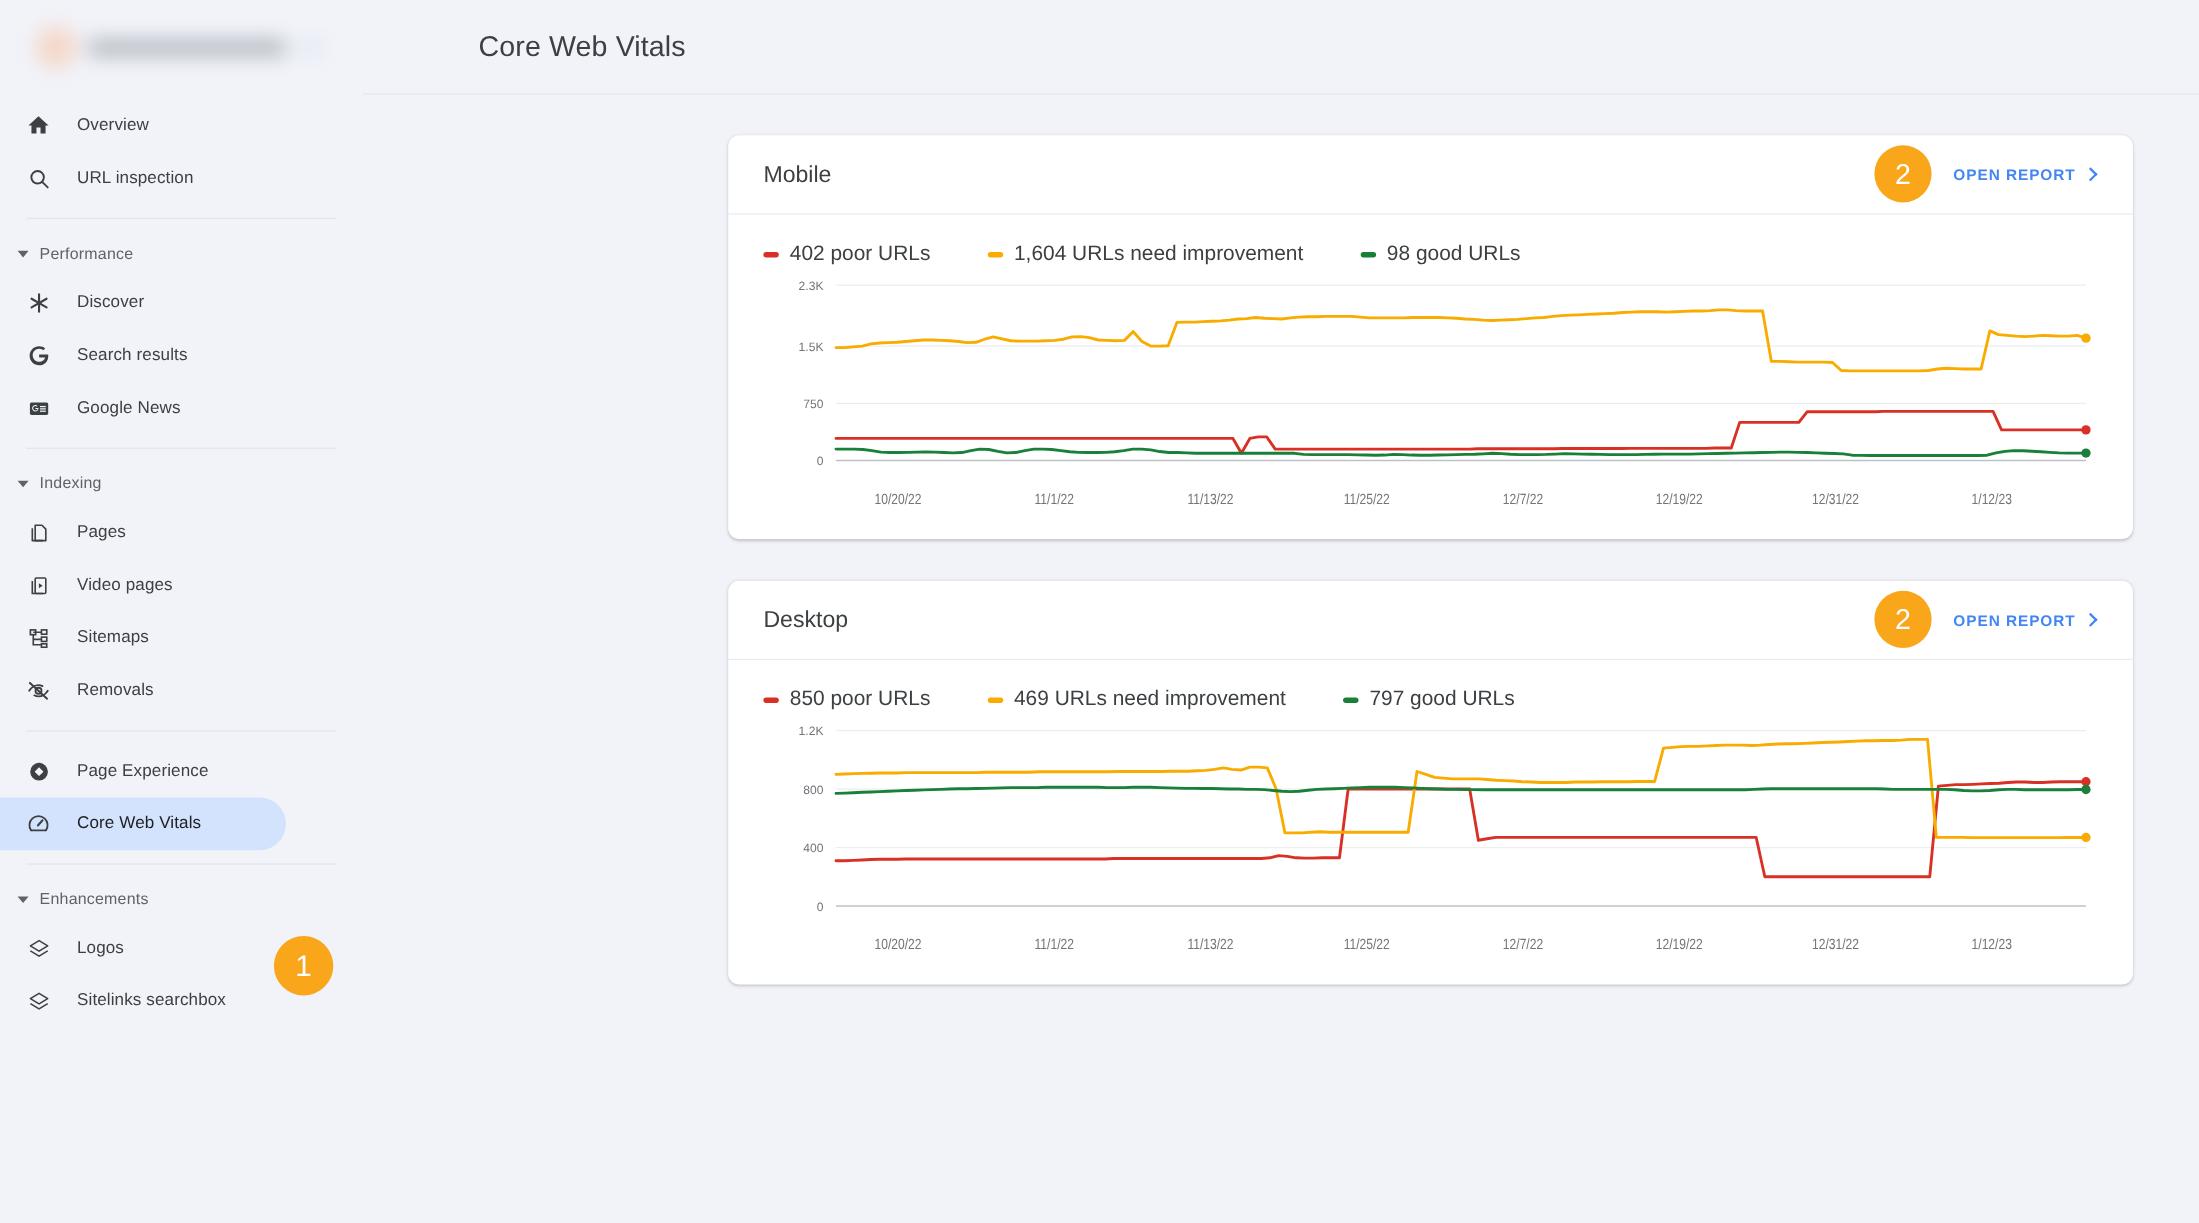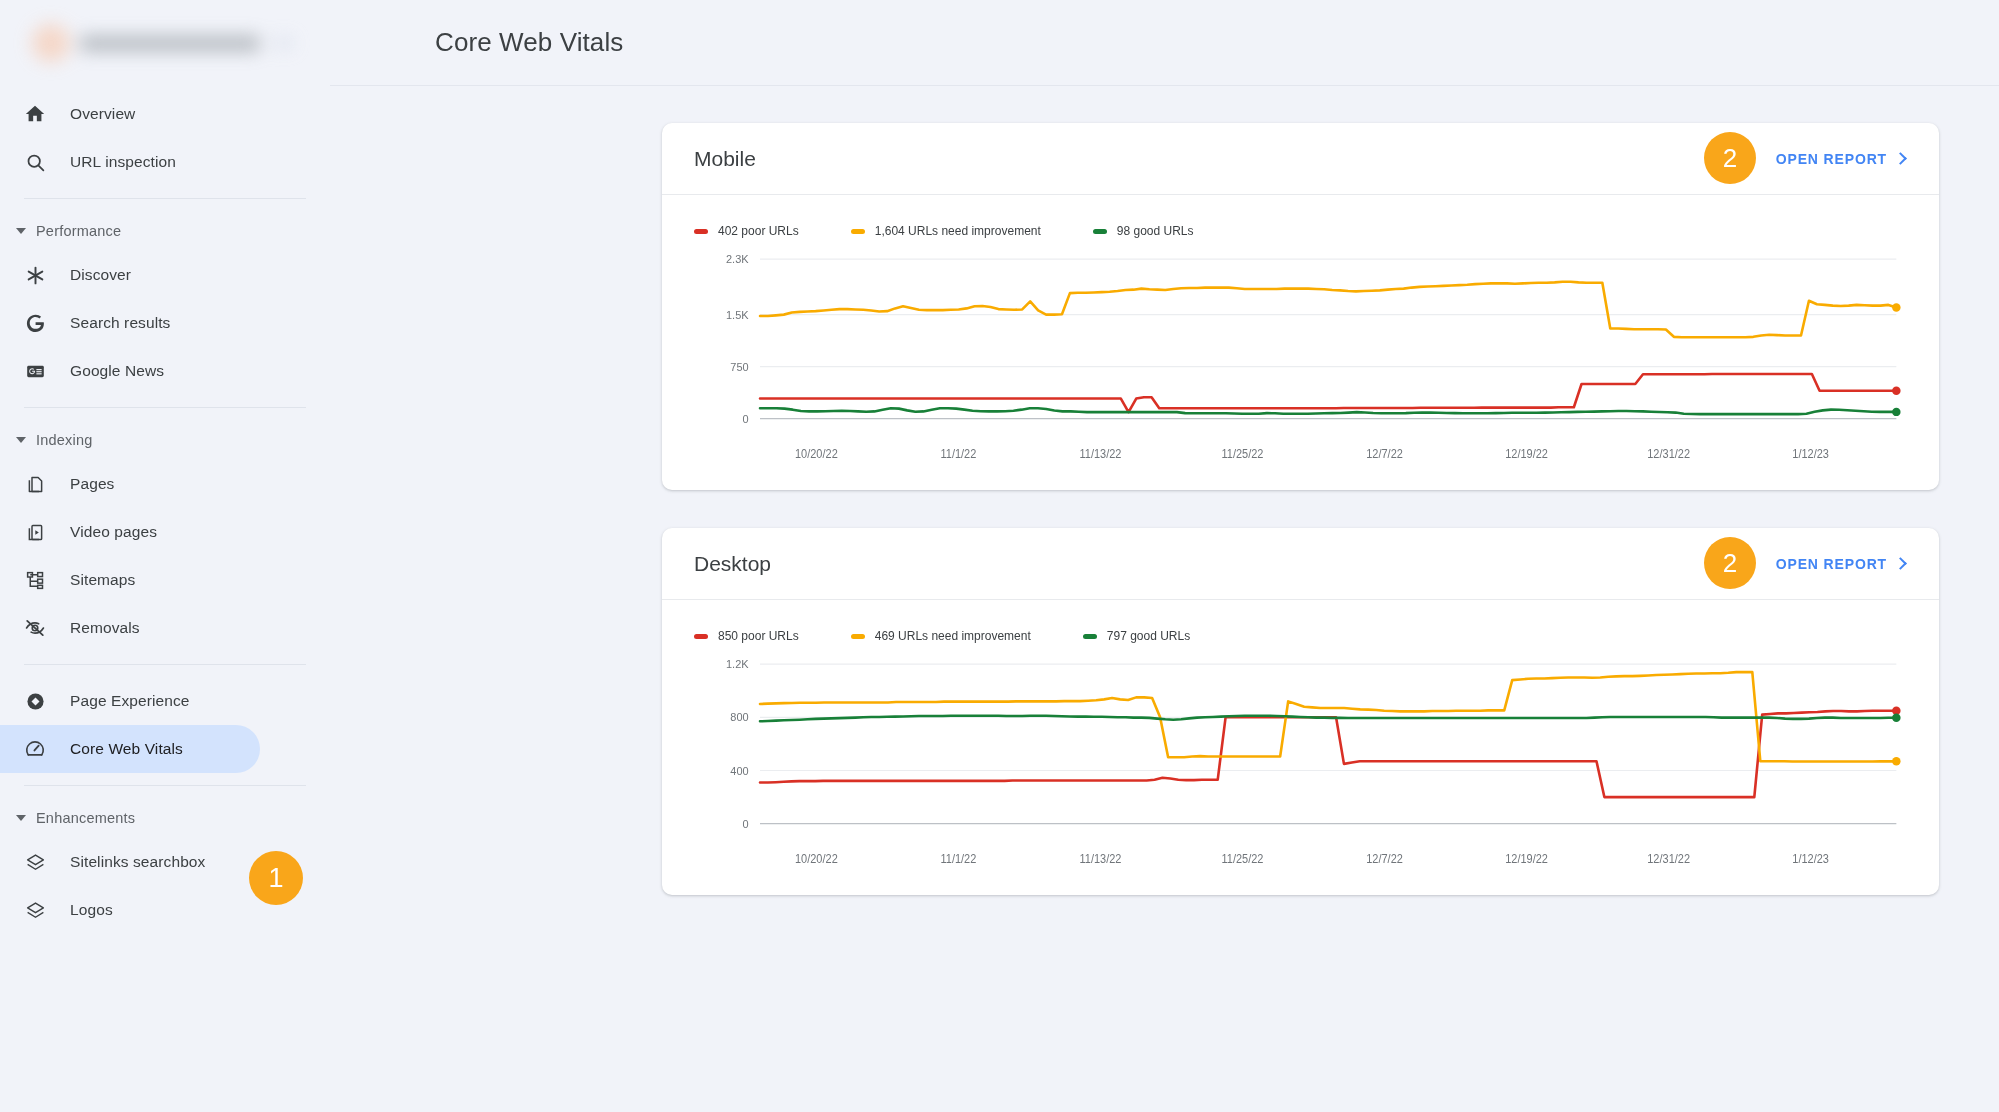--- a/index.html
+++ b/index.html
@@ -237,21 +237,21 @@
     display: flex;
     align-items: center;
     gap: 52px;
     padding: 24px 0 0 32px;
     height: 48px;
   }
   .legend-item {
     display: flex;
     align-items: center;
     gap: 10px;
-    font-size: 12px;
+    font-size: 19px;
     color: #3c4043;
   }
   .legend-dash {
     width: 14px; height: 5px;
     border-radius: 3px;
     flex: 0 0 auto;
   }
 
   .chart-wrap {
     padding: 8px 28px 18px 28px;
@@ -431,31 +431,31 @@
         <span class="section-title">Enhancements</span>
       </div>
 
       <div class="nav-item">
         <span class="nav-icon">
           <svg width="21" height="21" viewBox="0 0 24 24" fill="none" stroke="currentColor" stroke-width="1.6" stroke-linejoin="round">
             <path d="M12 3.5 21 9l-9 5.5L3 9z"></path>
             <path d="M3 14.2 12 19.7l9-5.5"></path>
           </svg>
         </span>
-        <span class="nav-label">Sitelinks searchbox</span>
+        <span class="nav-label">Logos</span>
       </div>
 
       <div class="nav-item">
         <span class="nav-icon">
           <svg width="21" height="21" viewBox="0 0 24 24" fill="none" stroke="currentColor" stroke-width="1.6" stroke-linejoin="round">
             <path d="M12 3.5 21 9l-9 5.5L3 9z"></path>
             <path d="M3 14.2 12 19.7l9-5.5"></path>
           </svg>
         </span>
-        <span class="nav-label">Logos</span>
+        <span class="nav-label">Sitelinks searchbox</span>
       </div>
 
     </nav>
 
     <div class="badge badge-sidebar">1</div>
   </aside>
 
   <section class="main">
 
     <div class="page-header">

